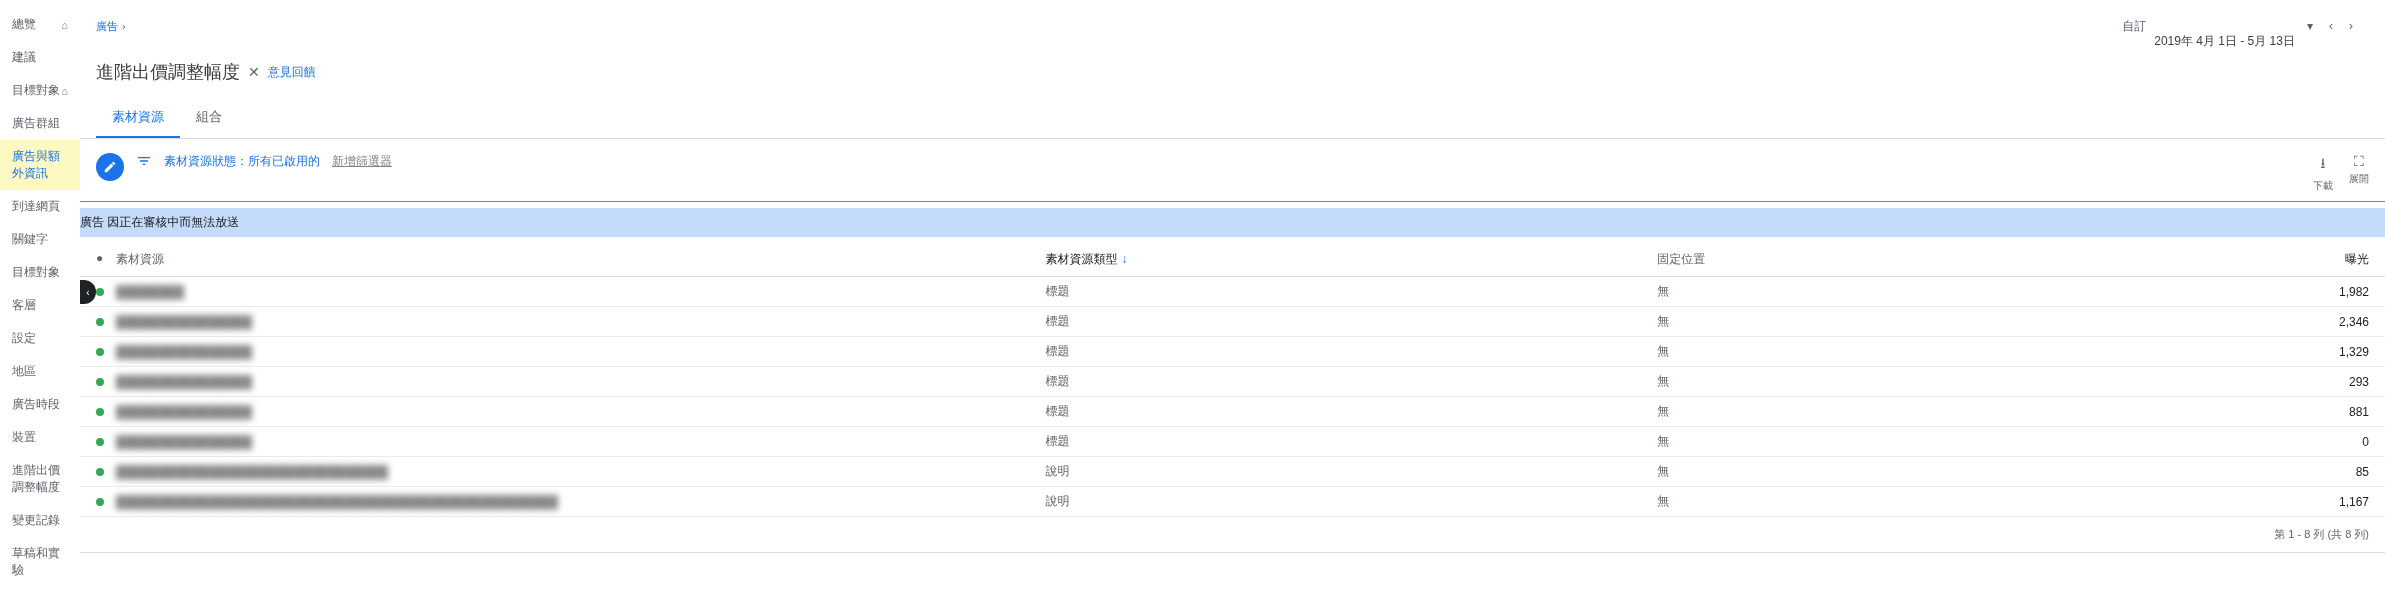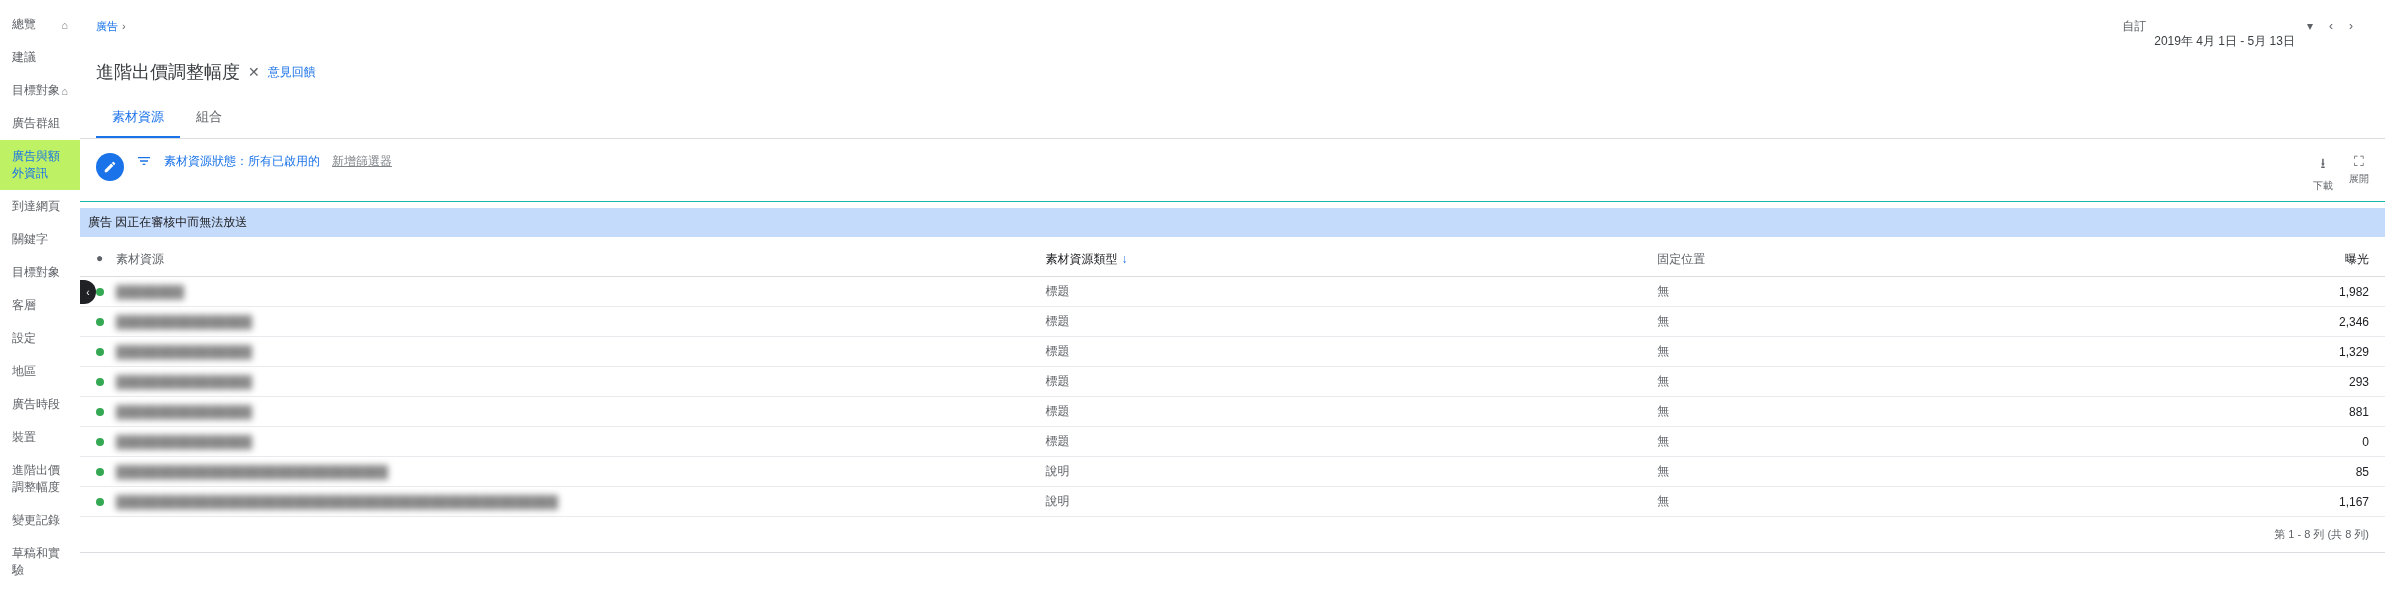--- a/index.html
+++ b/index.html
@@ -2,21 +2,21 @@
 <html><head>
   <meta charset="utf-8">
   <style>
     * { margin: 0; padding: 0; box-sizing: border-box; }
     body { font-family: Arial, sans-serif; font-size: 13px; color: #3c4043; background: #fff; }
     
     .container { display: flex; width: 100%; }
     
     .sidebar { width: 80px; flex-shrink: 0; background: #fff; padding: 8px 0; }
     .sidebar-item { display: flex; align-items: center; padding: 8px 12px; font-size: 12px; cursor: pointer; color: #5f6368; }
-    .sidebar-item.active { background: #bef264; color: #1a73e8; align-items: center; }
+    .sidebar-item.active { background: #fef9c3; color: #1a73e8; align-items: center; }
     .sidebar-item .home-icon { margin-left: auto; font-size: 11px; color: #80868b; }
     
     .main { flex: 1; display: flex; flex-direction: column; min-width: 0; gap: 6px; }
     
     .breadcrumb-row { display: flex; align-items: center; padding: 2px 16px 0 16px; }
     .breadcrumb-link { color: #1a73e8; font-size: 11px; }
     .breadcrumb-sep { color: #5f6368; margin: 0 4px; font-size: 11px; }
     
     .title-row { display: flex; align-items: center; padding: 4px 16px 8px 16px; }
     .page-title { font-size: 18px; font-weight: 400; color: #3c4043; }
@@ -34,21 +34,21 @@
     
     .toolbar-row { display: flex; align-items: flex-start; padding: 8px 16px; border-bottom: 1px solid #14b8a6; gap: 12px; }
     .edit-btn { width: 28px; height: 28px; border-radius: 50%; background: #1a73e8; display: flex; align-items: center; justify-content: center; cursor: pointer; }
     .filter-icon { color: #1a73e8; font-size: 16px; cursor: pointer; }
     .filter-chip { color: #1a73e8; font-size: 12px; }
     .add-filter { color: #80868b; font-size: 12px; text-decoration: underline; }
     .toolbar-right { margin-left: auto; display: flex; gap: 16px; }
     .tool-item { display: flex; flex-direction: column; align-items: center; font-size: 10px; color: #5f6368; cursor: pointer; }
     .tool-icon { font-size: 14px; margin-bottom: 2px; }
     
-    .notice-bar { background: #c5dbfc; color: #202124; padding: 6px 8px; font-size: 12px; }
+    .notice-bar { background: #c5dbfc; color: #202124; padding: 6px 0; font-size: 12px; }
     
     .table { width: 100%; }
     .table-header { display: flex; border-bottom: 1px solid #dadce0; padding: 8px 16px; font-size: 12px; color: #5f6368; }
     .table-row { display: flex; border-bottom: 1px solid #e8eaed; padding: 6px 16px; font-size: 12px; align-items: center; }
     .col-status { width: 20px; flex-shrink: 0; }
     .col-asset { flex: 3; padding-right: 12px; }
     .col-type { flex: 2; color: #5f6368; }
     .col-position { flex: 2; color: #5f6368; }
     .col-impressions { width: 100px; text-align: right; color: #202124; }
     .status-dot { width: 8px; height: 8px; border-radius: 50%; background: #34a853; display: inline-block; }

